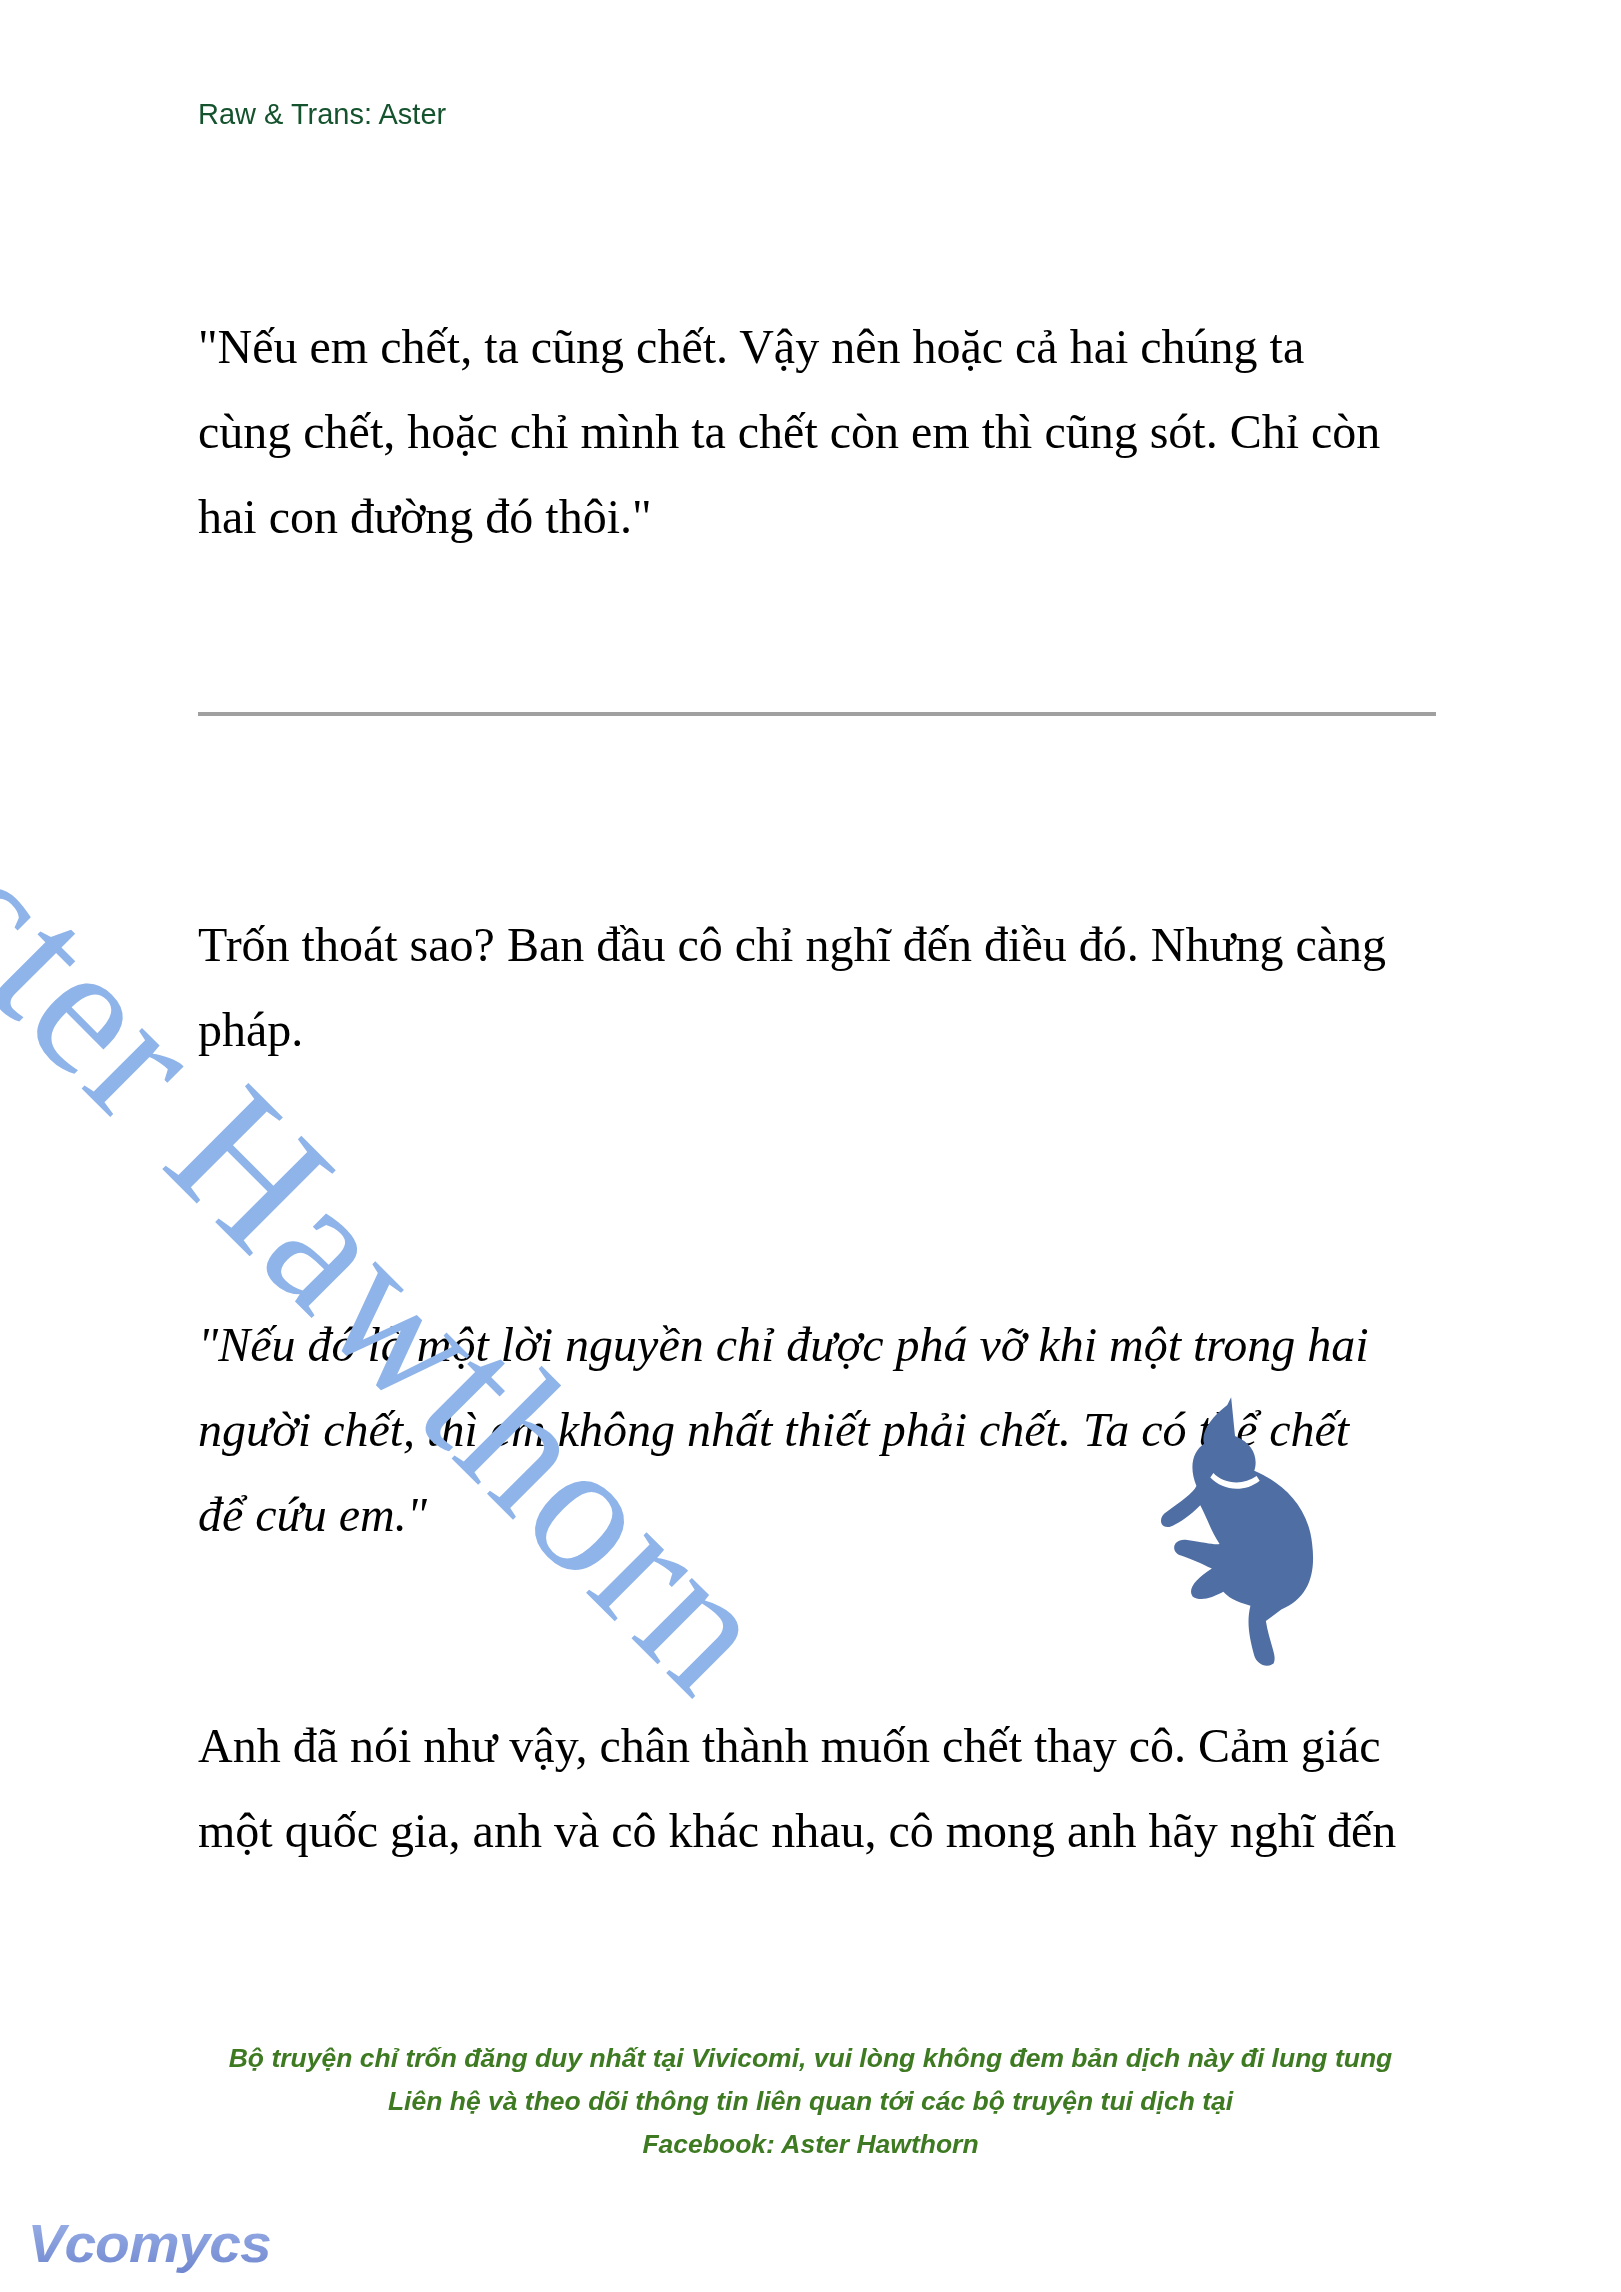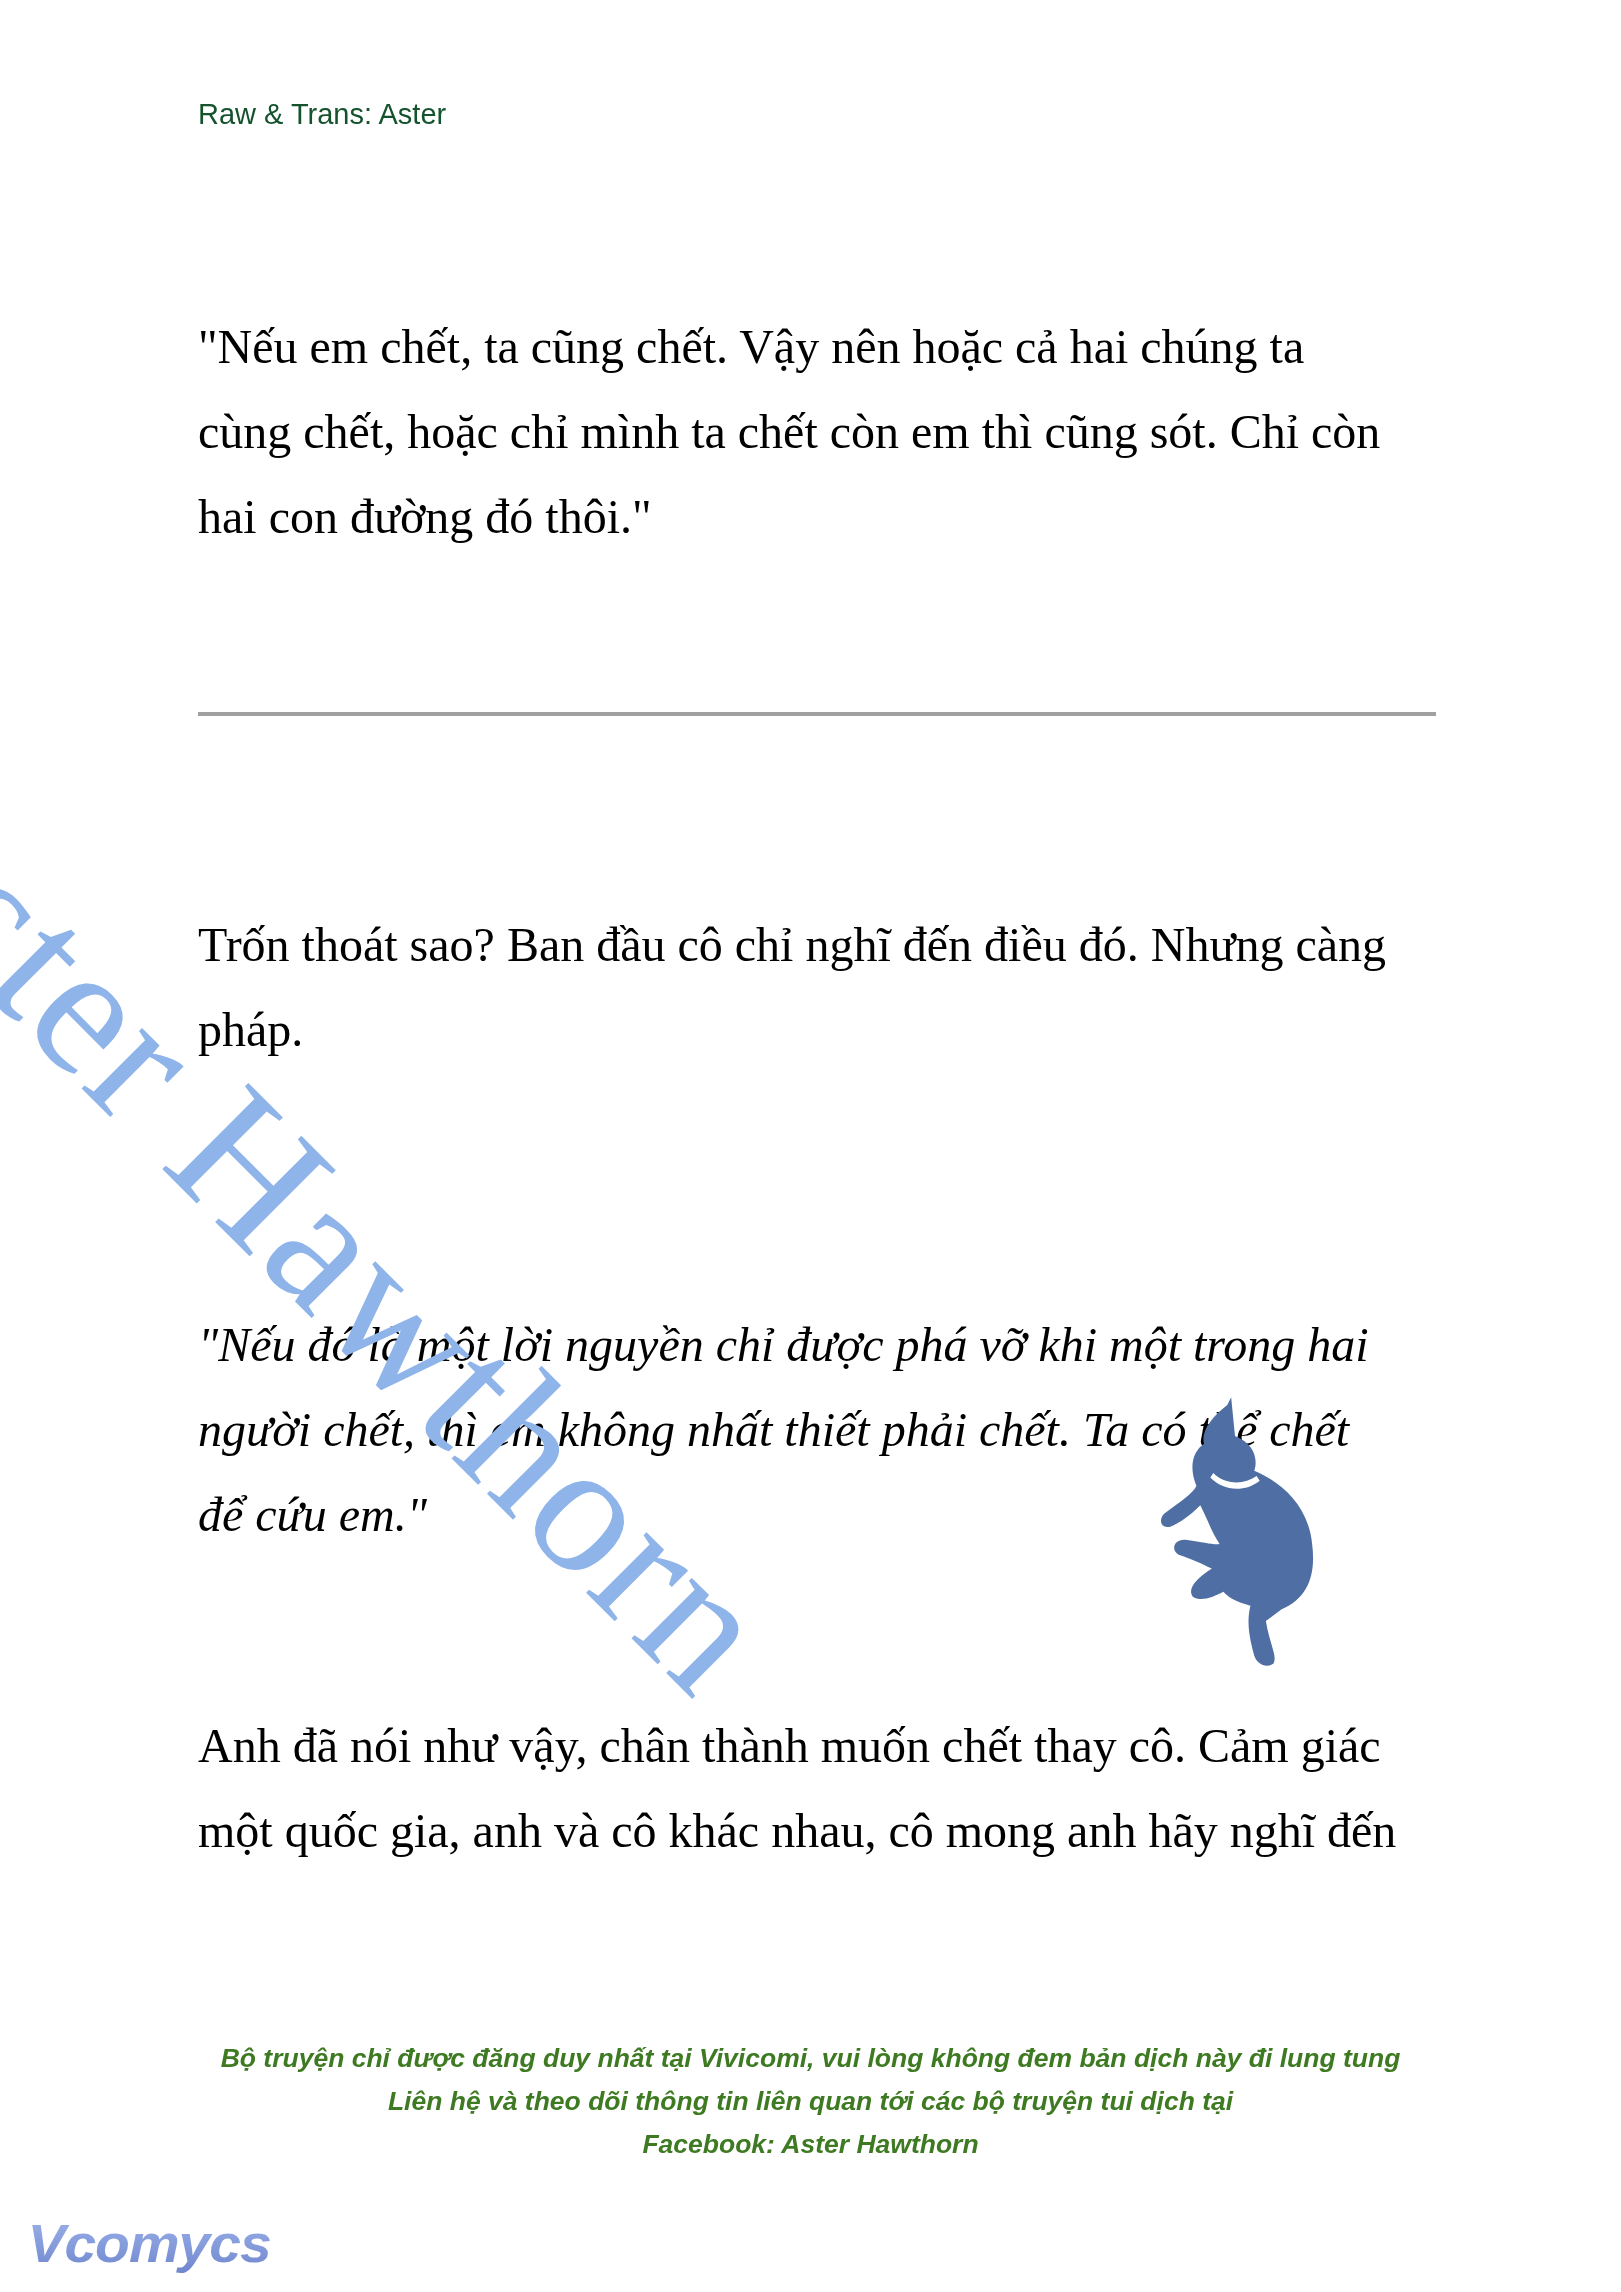--- a/index.html
+++ b/index.html
@@ -152,21 +152,21 @@
     C 110 185 105 170 95 150
     C 80 165 65 175 55 178
     C 42 180 40 165 52 158
     C 70 145 85 135 90 125
     C 80 100 85 80 100 70
     C 95 55 110 35 130 20 Z"></path>
   <path fill="#ffffff" d="M 112 108 C 125 122 150 125 168 112 L 172 118 C 152 134 124 131 108 114 Z"></path>
 </svg>
 
 <div class="footer">
-  <span class="fline">Bộ truyện chỉ được đăng duy nhất tại Vivicomi, vui lòng không đem bản dịch này đi lung tung</span>
+  <span class="fline">Bộ truyện chỉ trốn đăng duy nhất tại Vivicomi, vui lòng không đem bản dịch này đi lung tung</span>
   <span class="fline">Liên hệ và theo dõi thông tin liên quan tới các bộ truyện tui dịch tại</span>
   <span class="fline">Facebook: Aster Hawthorn</span>
 </div>
 
 <div class="logo">
   <span class="logo-text">Vcomycs</span>
 </div>
 
 
 </body></html>

